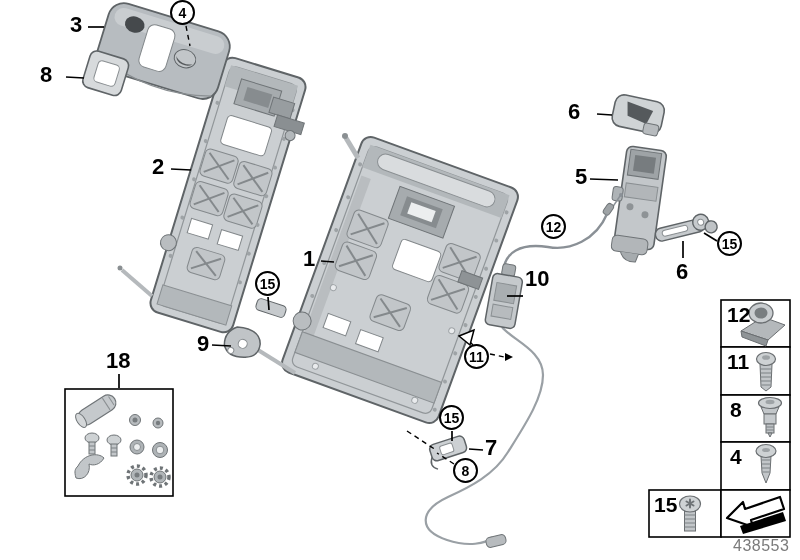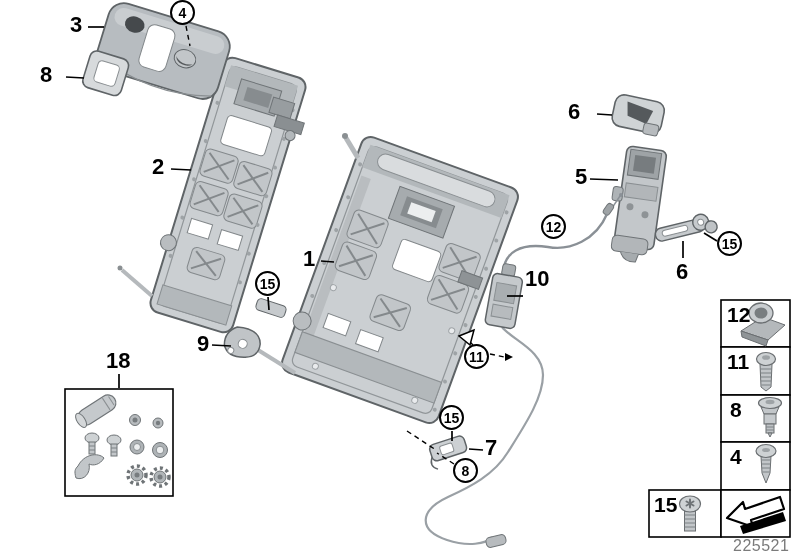--- a/index.html
+++ b/index.html
@@ -361,15 +361,15 @@
 <div class="circ" style="left:464px;top:344px">11</div>
 <div class="circ" style="left:439px;top:405px">15</div>
 <div class="circ" style="left:453px;top:458px">8</div>
 
 <div class="legnum" style="left:727px;top:304px">12</div>
 <div class="legnum" style="left:727px;top:351px">11</div>
 <div class="legnum" style="left:730px;top:399px">8</div>
 <div class="legnum" style="left:730px;top:446px">4</div>
 <div class="legnum" style="left:654px;top:494px">15</div>
 
-<div class="docnum" style="left:733px;top:537px">225521</div>
+<div class="docnum" style="left:733px;top:537px">438553</div>
 
 </div>
 
 </body></html>

